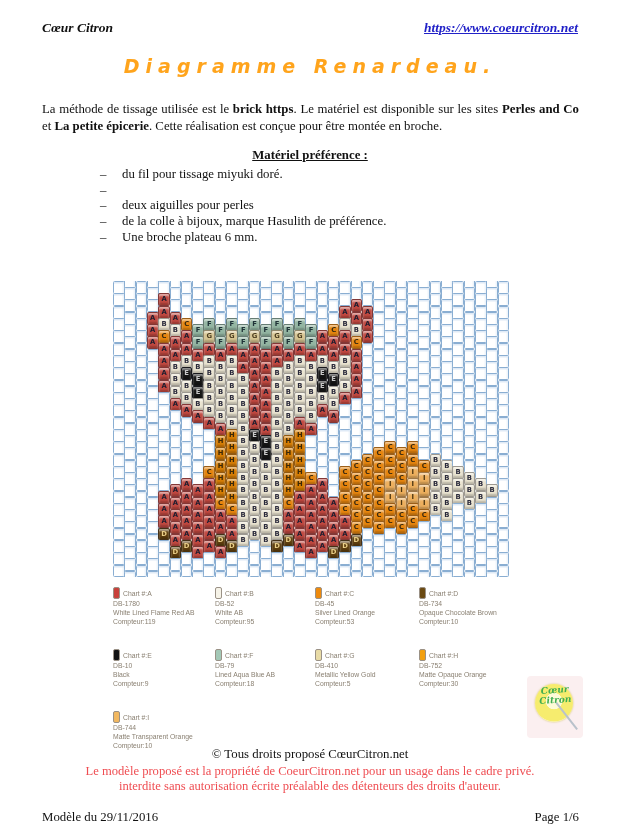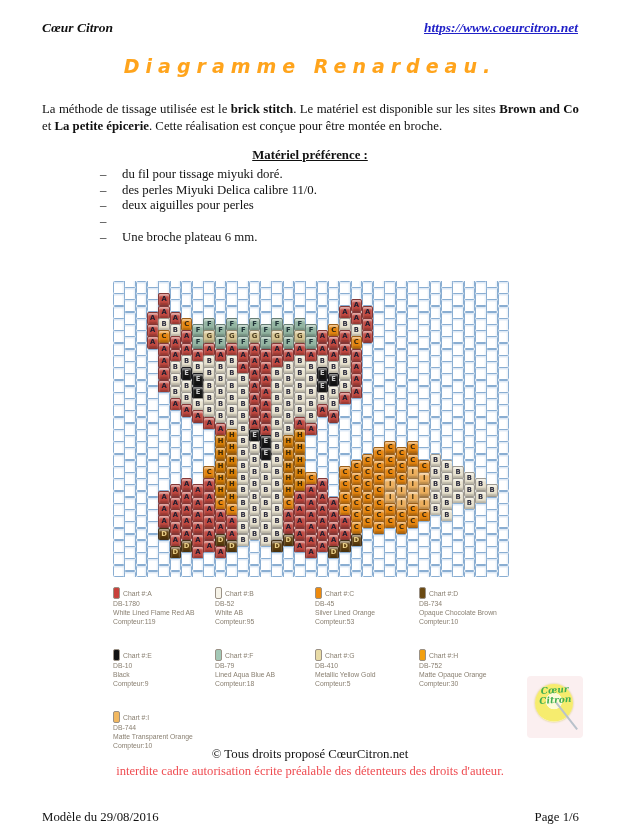--- a/index.html
+++ b/index.html
@@ -56,38 +56,38 @@
   .page-num{float:right;}
 </style>
 </head>
 <body>
 
 <div class="page">
   <div class="brand">Cœur Citron</div>
   <a class="url" href="#">https://www.coeurcitron.net</a>
   <div class="title">Diagramme Renardeau.</div>
 
-  <div class="intro"><span>La méthode de tissage utilisée est le </span><span class="b">brick stitch</span><span>. Le matériel est disponible sur les sites </span><span class="b">Brown and Co</span><span> et </span><span class="b">La petite épicerie</span><span>. Cette réalisation est conçue pour être montée en broche.</span></div>
+  <div class="intro"><span>La méthode de tissage utilisée est le </span><span class="b">brick https</span><span>. Le matériel est disponible sur les sites </span><span class="b">Perles and Co</span><span> et </span><span class="b">La petite épicerie</span><span>. Cette réalisation est conçue pour être montée en broche.</span></div>
 
   <div class="mat-heading">Matériel préférence :</div>
   <div class="mat-list">
       <div class="li">
         <span class="dash">–</span>
         <span>du fil pour tissage miyuki doré.</span>
       </div>
       <div class="li">
         <span class="dash">–</span>
-        <span>des perles Miyuki Delica calibre 11/0.</span>
       </div>
       <div class="li">
         <span class="dash">–</span>
         <span>deux aiguilles pour perles</span>
       </div>
       <div class="li">
         <span class="dash">–</span>
+        <span>de la colle à bijoux, marque Hasulith de préférence.</span>
       </div>
       <div class="li">
         <span class="dash">–</span>
         <span>Une broche plateau 6 mm.</span>
       </div>
     </div>
 
   <div class="chart">
       <div class="bead bg" style="left: 0px; top: 0px;"></div>
       <div class="bead bg" style="left: 0px; top: 12.33px;"></div>
@@ -1036,19 +1036,20 @@
     <div class="lemon"></div>
     <div class="pin"></div>
     <div class="ltext">
       <div>Cœur</div>
       <div>Citron</div>
     </div>
   </div>
 
   <div class="copyright">© Tous droits proposé CœurCitron.net</div>
   <div class="redlines">
-    <div>interdite cadre autorisation écrite préalable des détenteurs des droits d'auteur.</div>
+    <div>Le modèle proposé est la propriété de CoeurCitron.net pour un usage dans le cadre privé.</div>
+    <div>interdite sans autorisation écrite préalable des détenteurs des droits d'auteur.</div>
   </div>
   <div class="bottomrow">
-    <span class="model-date">Modèle du 29/08/2016</span>
+    <span class="model-date">Modèle du 29/11/2016</span>
     <span class="page-num">Page 1/6</span>
   </div>
 </div>
 
 </body></html>

